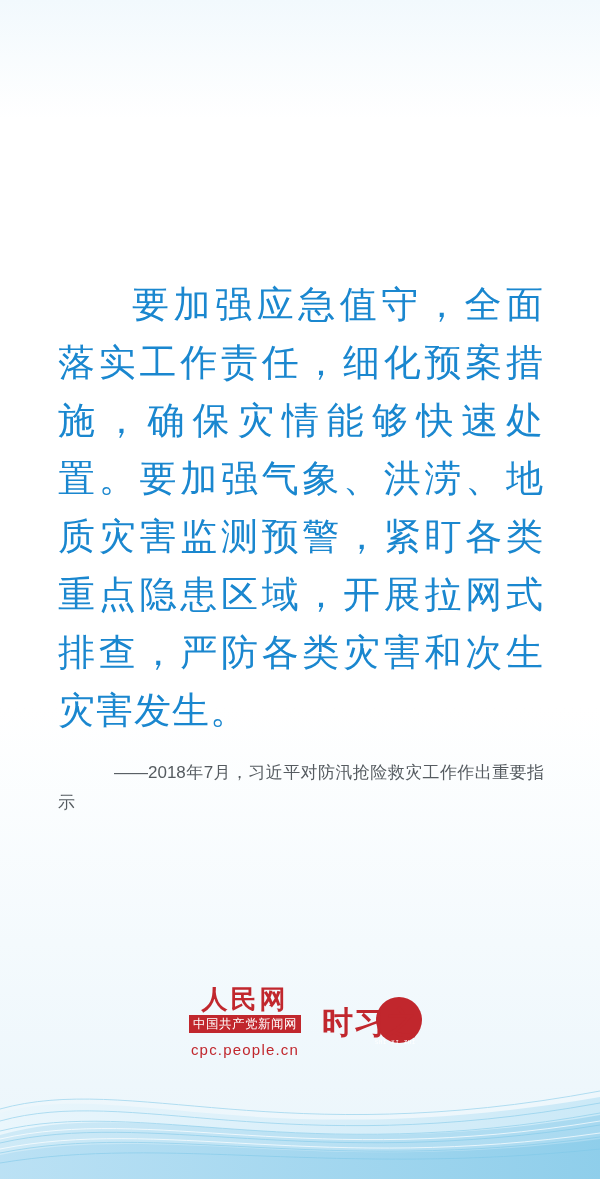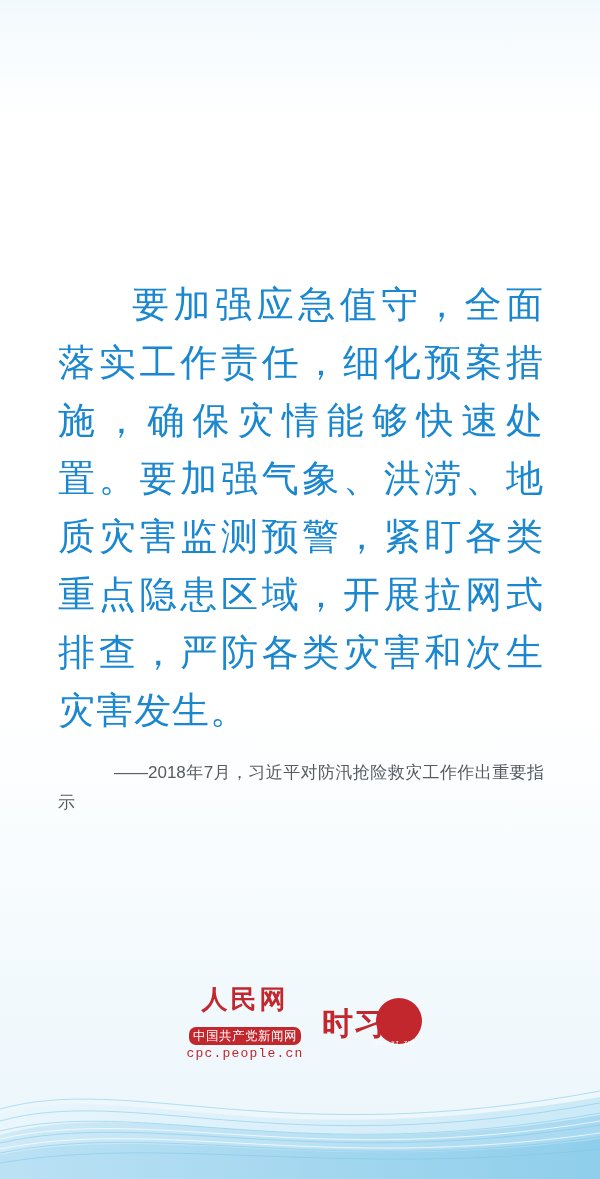--- a/index.html
+++ b/index.html
@@ -75,37 +75,36 @@
   }
   .people-cn {
     color: #c1272d;
     font-size: 26px;
     font-weight: bold;
     letter-spacing: 3px;
     line-height: 28px;
     font-family: "DejaVu Sans", sans-serif;
   }
   .people-bar {
-    margin-top: 14px;
+    margin-top: 2px;
     background: #c1272d;
     color: #ffffff;
     font-size: 12.5px;
     letter-spacing: 0.5px;
     padding: 2px 4px;
     line-height: 14px;
     white-space: nowrap;
     font-family: "DejaVu Sans", sans-serif;
-    border-radius: 7px;
   }
   .people-url {
-    margin-top: 1px;
+    margin-top: 8px;
     color: #c1272d;
-    font-size: 13px;
+    font-size: 15px;
     letter-spacing: 1.2px;
-    font-family: Liberation Mono, monospace;
+    font-family: Liberation Sans, sans-serif;
   }
   .shixizhi {
     position: relative;
     display: flex;
     align-items: center;
     height: 62px;
   }
   .shixizhi-circle {
     position: absolute;
     right: -4px;

